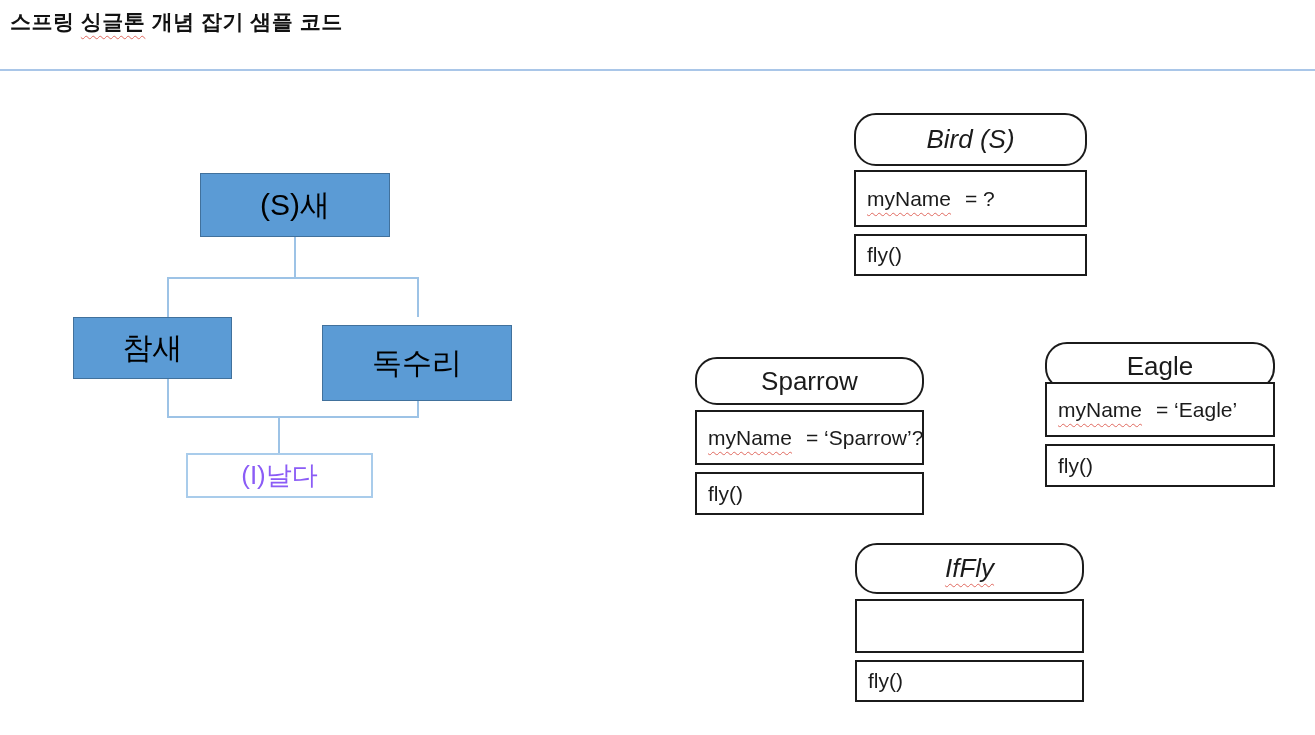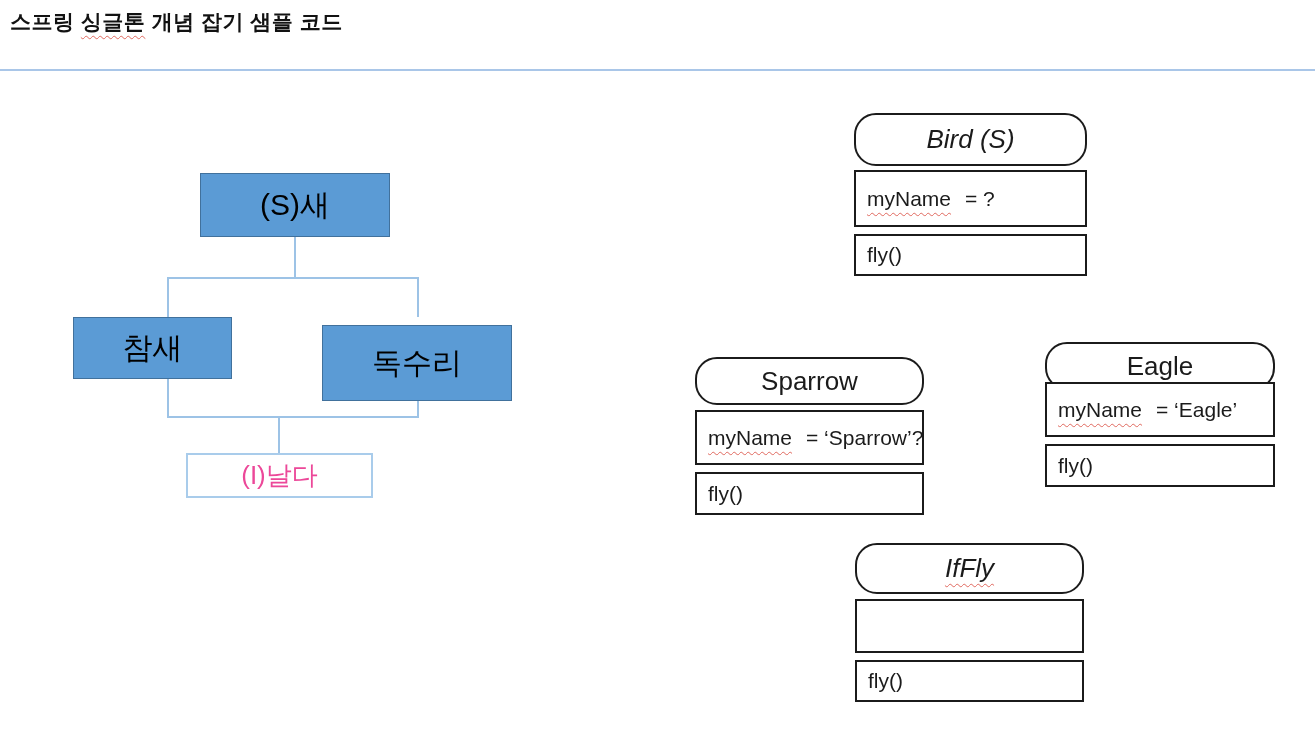--- a/index.html
+++ b/index.html
@@ -7,21 +7,21 @@
 
   .page-title{position:absolute;left:10px;top:8px;margin:0;font-size:21px;font-weight:bold;color:#121212;letter-spacing:0.5px;white-space:pre;}
   .squiggle{text-decoration-line:underline;text-decoration-style:wavy;text-decoration-color:#e0695f;text-decoration-thickness:1px;text-underline-offset:6px;}
   .divider{position:absolute;left:0;top:69px;width:1315px;height:2px;background:#a9c6e8;}
 
   
   .node{position:absolute;background:#5b9bd5;border:1px solid #41719c;color:#000000;display:flex;align-items:center;justify-content:center;font-size:30px;box-sizing:border-box;}
   .node-root{left:200px;top:173px;width:190px;height:64px;}
   .node-left{left:73px;top:317px;width:159px;height:62px;}
   .node-right{left:322px;top:301px;width:190px;height:76px;margin-top:24px;}
-  .iface{position:absolute;left:186px;top:453px;width:187px;height:45px;background:#ffffff;border:2px solid #a9cceb;color:#ec4899;display:flex;align-items:center;justify-content:center;font-size:26px;box-sizing:border-box;}
+  .iface{position:absolute;left:186px;top:453px;width:187px;height:45px;background:#ffffff;border:2px solid #a9cceb;color:#8b5cf6;display:flex;align-items:center;justify-content:center;font-size:26px;box-sizing:border-box;}
   .connector{position:absolute;background:#9dc3e6;}
   .c-v-top{left:294px;top:237px;width:2px;height:40px;}
   .c-h-top{left:167px;top:277px;width:252px;height:2px;}
   .c-v-l1{left:167px;top:279px;width:2px;height:38px;}
   .c-v-r1{left:417px;top:279px;width:2px;height:38px;}
   .c-v-l2{left:167px;top:379px;width:2px;height:37px;}
   .c-v-r2{left:417px;top:379px;width:2px;height:37px;}
   .c-h-bot{left:167px;top:416px;width:252px;height:2px;}
   .c-v-mid{left:278px;top:418px;width:2px;height:35px;}
 

